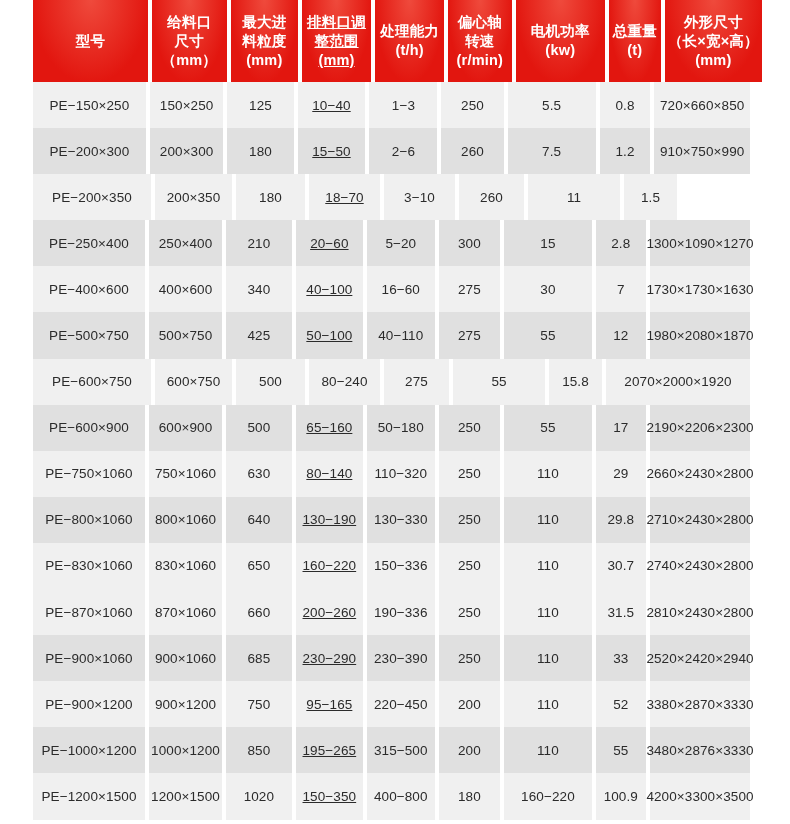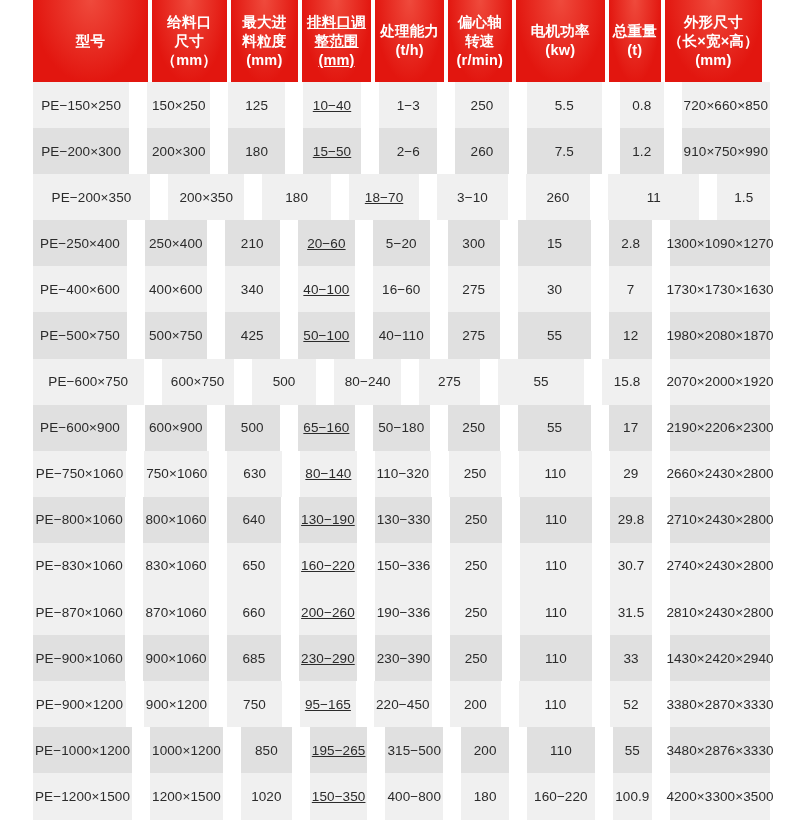--- a/index.html
+++ b/index.html
@@ -42,23 +42,23 @@
     padding: 0 2px;
     letter-spacing: .2px;
   }
   .th-inner { width: 100%; }
 
   
   .tbody { display: block; }
   .tr {
     display: flex;
     height: 46.1px;
-    padding: 0 20px 0 33px;
+    padding: 0 40px 0 33px;
     box-sizing: border-box;
-    gap: 18px;
+    gap: 4px;
   }
   .td {
     display: flex;
     align-items: center;
     justify-content: center;
     text-align: center;
     font-size: 13.5px;
     color: #2b2b2b;
     box-sizing: border-box;
     padding: 0 2px;
@@ -276,21 +276,21 @@
       </div>
       <div class="tr even">
         <div class="td c0">PE−900×1060</div>
         <div class="td c1">900×1060</div>
         <div class="td c2">685</div>
         <div class="td c3">230−290</div>
         <div class="td c4">230−390</div>
         <div class="td c5">250</div>
         <div class="td c6">110</div>
         <div class="td c7">33</div>
-        <div class="td c8">1430×2420×2940</div>
+        <div class="td c8">2520×2420×2940</div>
       </div>
       <div class="tr odd">
         <div class="td c0">PE−900×1200</div>
         <div class="td c1">900×1200</div>
         <div class="td c2">750</div>
         <div class="td c3">95−165</div>
         <div class="td c4">220−450</div>
         <div class="td c5">200</div>
         <div class="td c6">110</div>
         <div class="td c7">52</div>

